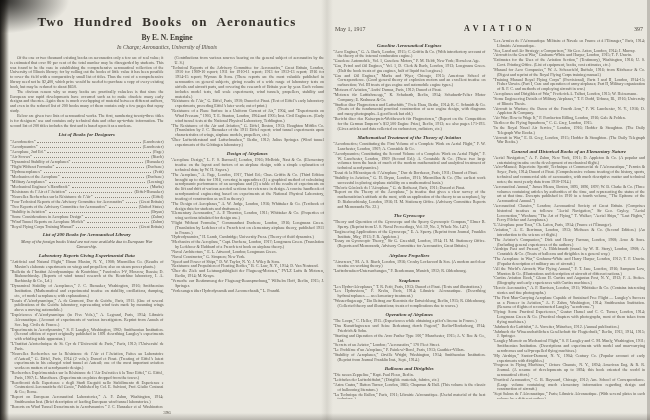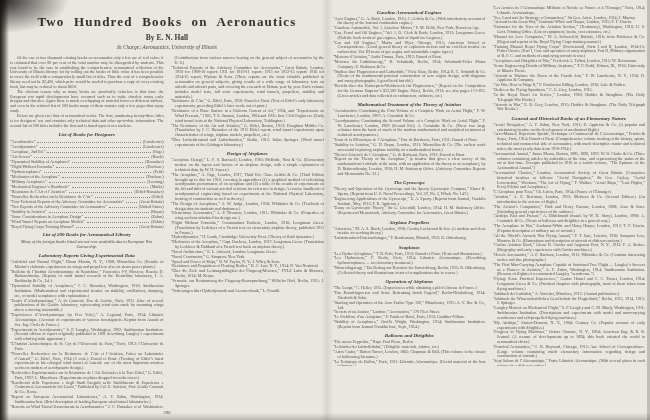--- a/index.html
+++ b/index.html
@@ -49,21 +49,21 @@
 
   .folio-left{position:absolute;bottom:5px;left:0;width:100%;text-align:center;font-size:5px;color:#555047;}
 </style>
 </head>
 <body>
 
 <div class="spread">
 
   <div class="page page-left">
     <div class="art-title">Two Hundred Books on Aeronautics</div>
-    <div class="art-byline">By E. N. Hall</div>
+    <div class="art-byline">By E. N. Engine</div>
     <div class="art-affil">In Charge; Aeronautics, University of Illinois</div>
     <div class="cols">
       <div class="col">
           <div class="para">Of the one or two thousand existing books on aeronautics only a few are of real value; it is estimated that over 80 per cent of the total number may be disregarded by students. This was found to be the case in establishing the comprehensive aeronautical collection of the University of Illinois library; for by culling out the books of little value it has been possible to cover the field with a comparatively small list of titles. Thus the cost of a comprehensive library need not be $2,400, which price would be needed to purchase a copy of every existing book, but may be reduced to about $650.</div>
           <div class="para">The obvious reason why so many books are practically valueless is that since the European war rapid developments have occurred such as to make obsolete many early designs and theories. Again there is much overlapping of material between different authors, and even in the reduced list of 200 books many of them contain only a few pages that repay study.</div>
           <div class="para">Below are given two lists of aeronautical works. The first, numbering twenty-three titles is for designers’ use and contains only technical data and other up-to-date information. The second list of 200 titles includes the first and is based upon it as a nucleus.</div>
           <div class="sec-heading">List of Books for Designers</div>
           <div class="row">
             <span class="li-t">“Aerodonetics”</span>
             <span class="li-d"></span>
@@ -191,20 +191,25 @@
           <div class="entry">“Resistance and Propulsion of Floating Bodies,” B. C. Law, N. Y., 1914; D. Van Nostrand.</div>
           <div class="entry">“Über die Ziele und Leistungsfähigkeit der Flugzeug-Motoren,” FVLZ Lufts &amp; Motoren, Berlin, 1914; M. Krayn.</div>
           <div class="entry">“Versuche zur Bestimmung der Flugzeug-Beanspruchung,” Wilhelm Hoff, Berlin, 1915; J. Springer.</div>
           <div class="entry">“Vorlesungen über Hydrodynamik und Aeromechanik,” L. Prandtl.</div>
         </div>
     </div>
     <div class="folio-left">396</div>
   </div>
 
   <div class="page page-right">
+    <div class="hdr">
+      <span class="hdr-date">May 1, 1917</span>
+      <span class="hdr-journal">AVIATION</span>
+      <span class="hdr-folio">397</span>
+    </div>
     <div class="cols">
       <div class="col">
           <div class="sec-heading">Gasoline Aeronautical Engines</div>
           <div class="entry">“Aero Engines,” G. A. Burls, London, 1915; C. Griffin &amp; Co. (With introductory account of the theory of the internal combustion engine.)</div>
           <div class="entry">“Gasolene Automobile, Vol. 1, Gasolene Motors,” P. M. Heldt, New York; Horseless Age.</div>
           <div class="entry">“Gas, Petrol and Oil Engines,” Vol. 1, D. Clerk &amp; Burls, London, 1913; Longmans Green. (Half the book treats of gas engines, half of liquid fuel engines.)</div>
           <div class="entry">“Gas and Oil Engines,” Marks and Wyer, Chicago, 1915; American School of Correspondence. (Good general theory of explosion motors and an excellent treatise on carburetion; Vol. III treats of gas engine and automobile engine types.)</div>
           <div class="entry">“Moteurs d’Aviation,” André Dumas, Paris, 1912; Dunod et Pinat.</div>
           <div class="entry">“Motoren für Luftfahrzeuge,” K. Schubarth, Berlin, 1914; Schubarth-Felter Motor Company; E. Krahnass &amp; Co.</div>
           <div class="entry">“Studien über Flugmotoren und Luftschiffe,” Freie Haas, Berlin, 1914; R. C. Schmidt &amp; Co. (Treats of the fundamental practical construction of aero engine design, with diagrams and many photographs. A good book but old.)</div>

